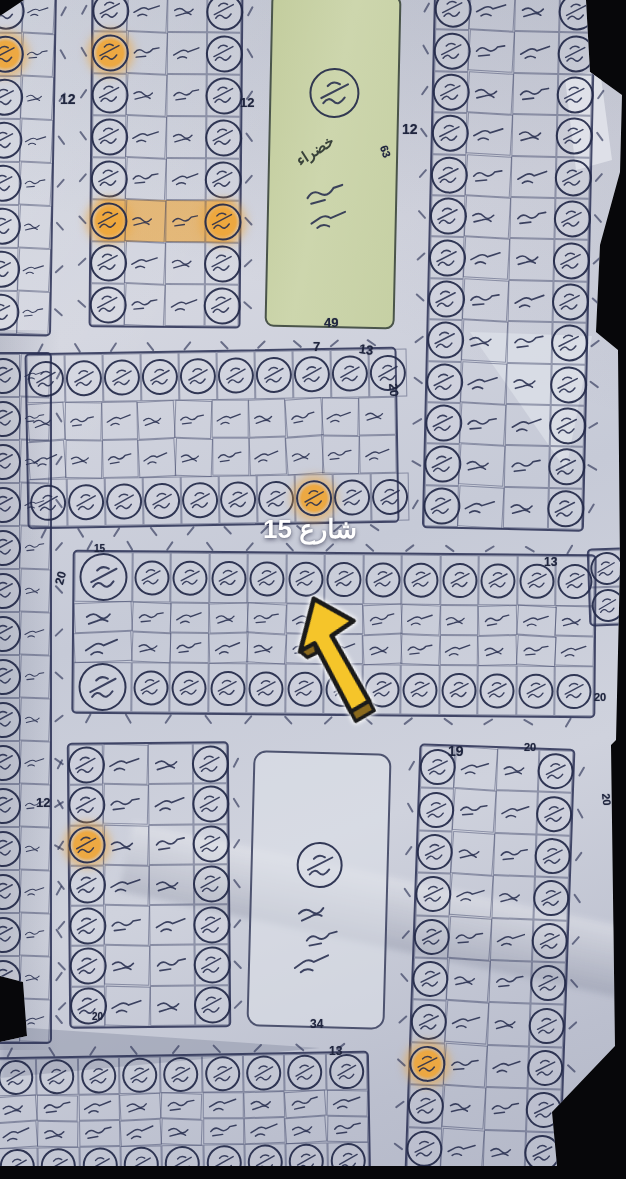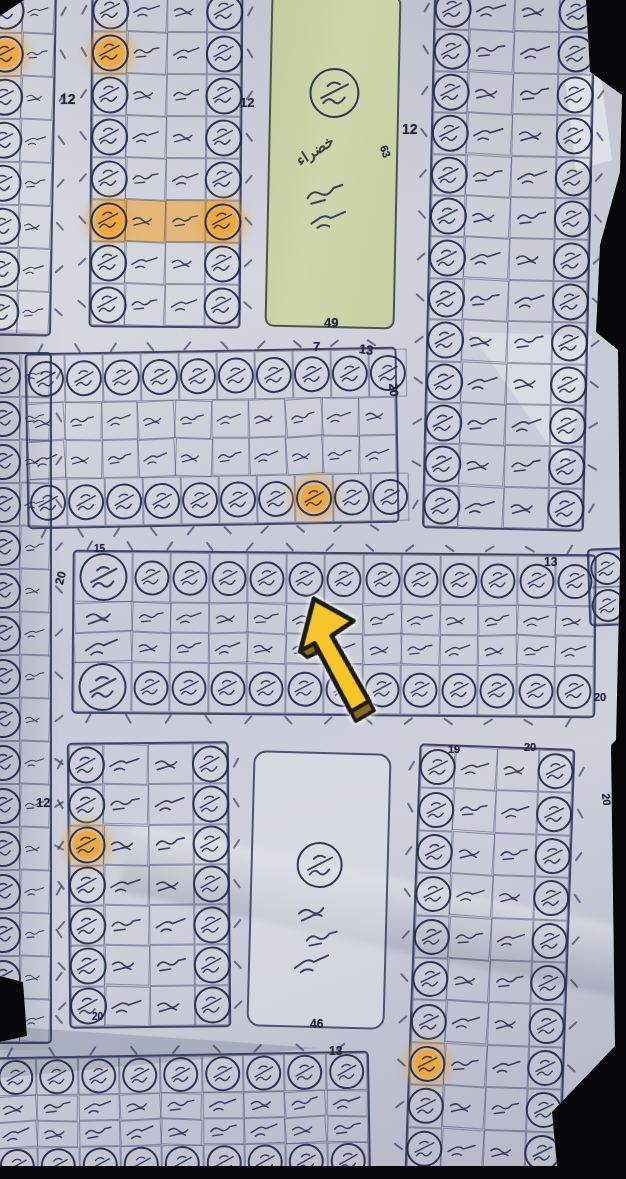--- a/index.html
+++ b/index.html
@@ -2925,30 +2925,31 @@
         <span class="numlab" style="left: 240px; top: 96px; font-size: 13px; transform: rotate(0deg);">12</span>
         <span class="numlab" style="left: 402px; top: 122px; font-size: 14px; transform: rotate(0deg);">12</span>
         <span class="numlab" style="left: 313px; top: 340px; font-size: 13px; transform: rotate(0deg);">7</span>
         <span class="numlab" style="left: 359px; top: 343px; font-size: 13px; transform: rotate(8deg);">13</span>
         <span class="numlab" style="left: 387px; top: 384px; font-size: 12px; transform: rotate(85deg);">20</span>
         <span class="numlab" style="left: 94px; top: 544px; font-size: 10px; transform: rotate(0deg);">15</span>
         <span class="numlab" style="left: 54px; top: 572px; font-size: 12px; transform: rotate(-75deg);">20</span>
         <span class="numlab" style="left: 544px; top: 556px; font-size: 12px; transform: rotate(0deg);">13</span>
         <span class="numlab" style="left: 594px; top: 692px; font-size: 11px; transform: rotate(0deg);">20</span>
         <span class="numlab" style="left: 36px; top: 796px; font-size: 13px; transform: rotate(0deg);">12</span>
-        <span class="numlab" style="left: 448px; top: 744px; font-size: 11px; transform: rotate(0deg);">19</span>
+        <span class="numlab" style="left: 448px; top: 744px; font-size: 14px; transform: rotate(0deg);">19</span>
         <span class="numlab" style="left: 524px; top: 742px; font-size: 11px; transform: rotate(0deg);">20</span>
         <span class="numlab" style="left: 600px; top: 794px; font-size: 11px; transform: rotate(85deg);">20</span>
         <span class="numlab" style="left: 329px; top: 1045px; font-size: 12px; transform: rotate(0deg);">13</span>
         <span class="numlab" style="left: 92px; top: 1012px; font-size: 10px; transform: rotate(0deg);">20</span>
         <span class="numlab" style="left: 324px; top: 316px; font-size: 13px; transform: rotate(0deg);">49</span>
-        <span class="numlab" style="left: 310px; top: 1018px; font-size: 12px; transform: rotate(0deg);">46</span>
+        <span class="numlab" style="left: 310px; top: 1018px; font-size: 12px; transform: rotate(0deg);">34</span>
         <span class="numlab" style="left: 379px; top: 146px; font-size: 11px; transform: rotate(70deg);">63</span>
       </div>
   </div>
 
+  <div id="street15">شارع 15</div>
 
   <svg id="arrow" viewBox="0 0 70 120">
     <polygon points="35,2 8,40 22,38 30,104 48,101 38,37 60,32" fill="#f5c52a" stroke="#1a1a1a" stroke-width="4" stroke-linejoin="round"></polygon>
     <polygon points="30,104 48,101 49,110 31,113" fill="#8a691d" stroke="#1a1a1a" stroke-width="3" stroke-linejoin="round"></polygon>
     <polygon points="8,40 22,38 21,46 12,47" fill="#8a691d" stroke="#1a1a1a" stroke-width="3" stroke-linejoin="round"></polygon>
   </svg>
 </div>
 
 </body></html>

